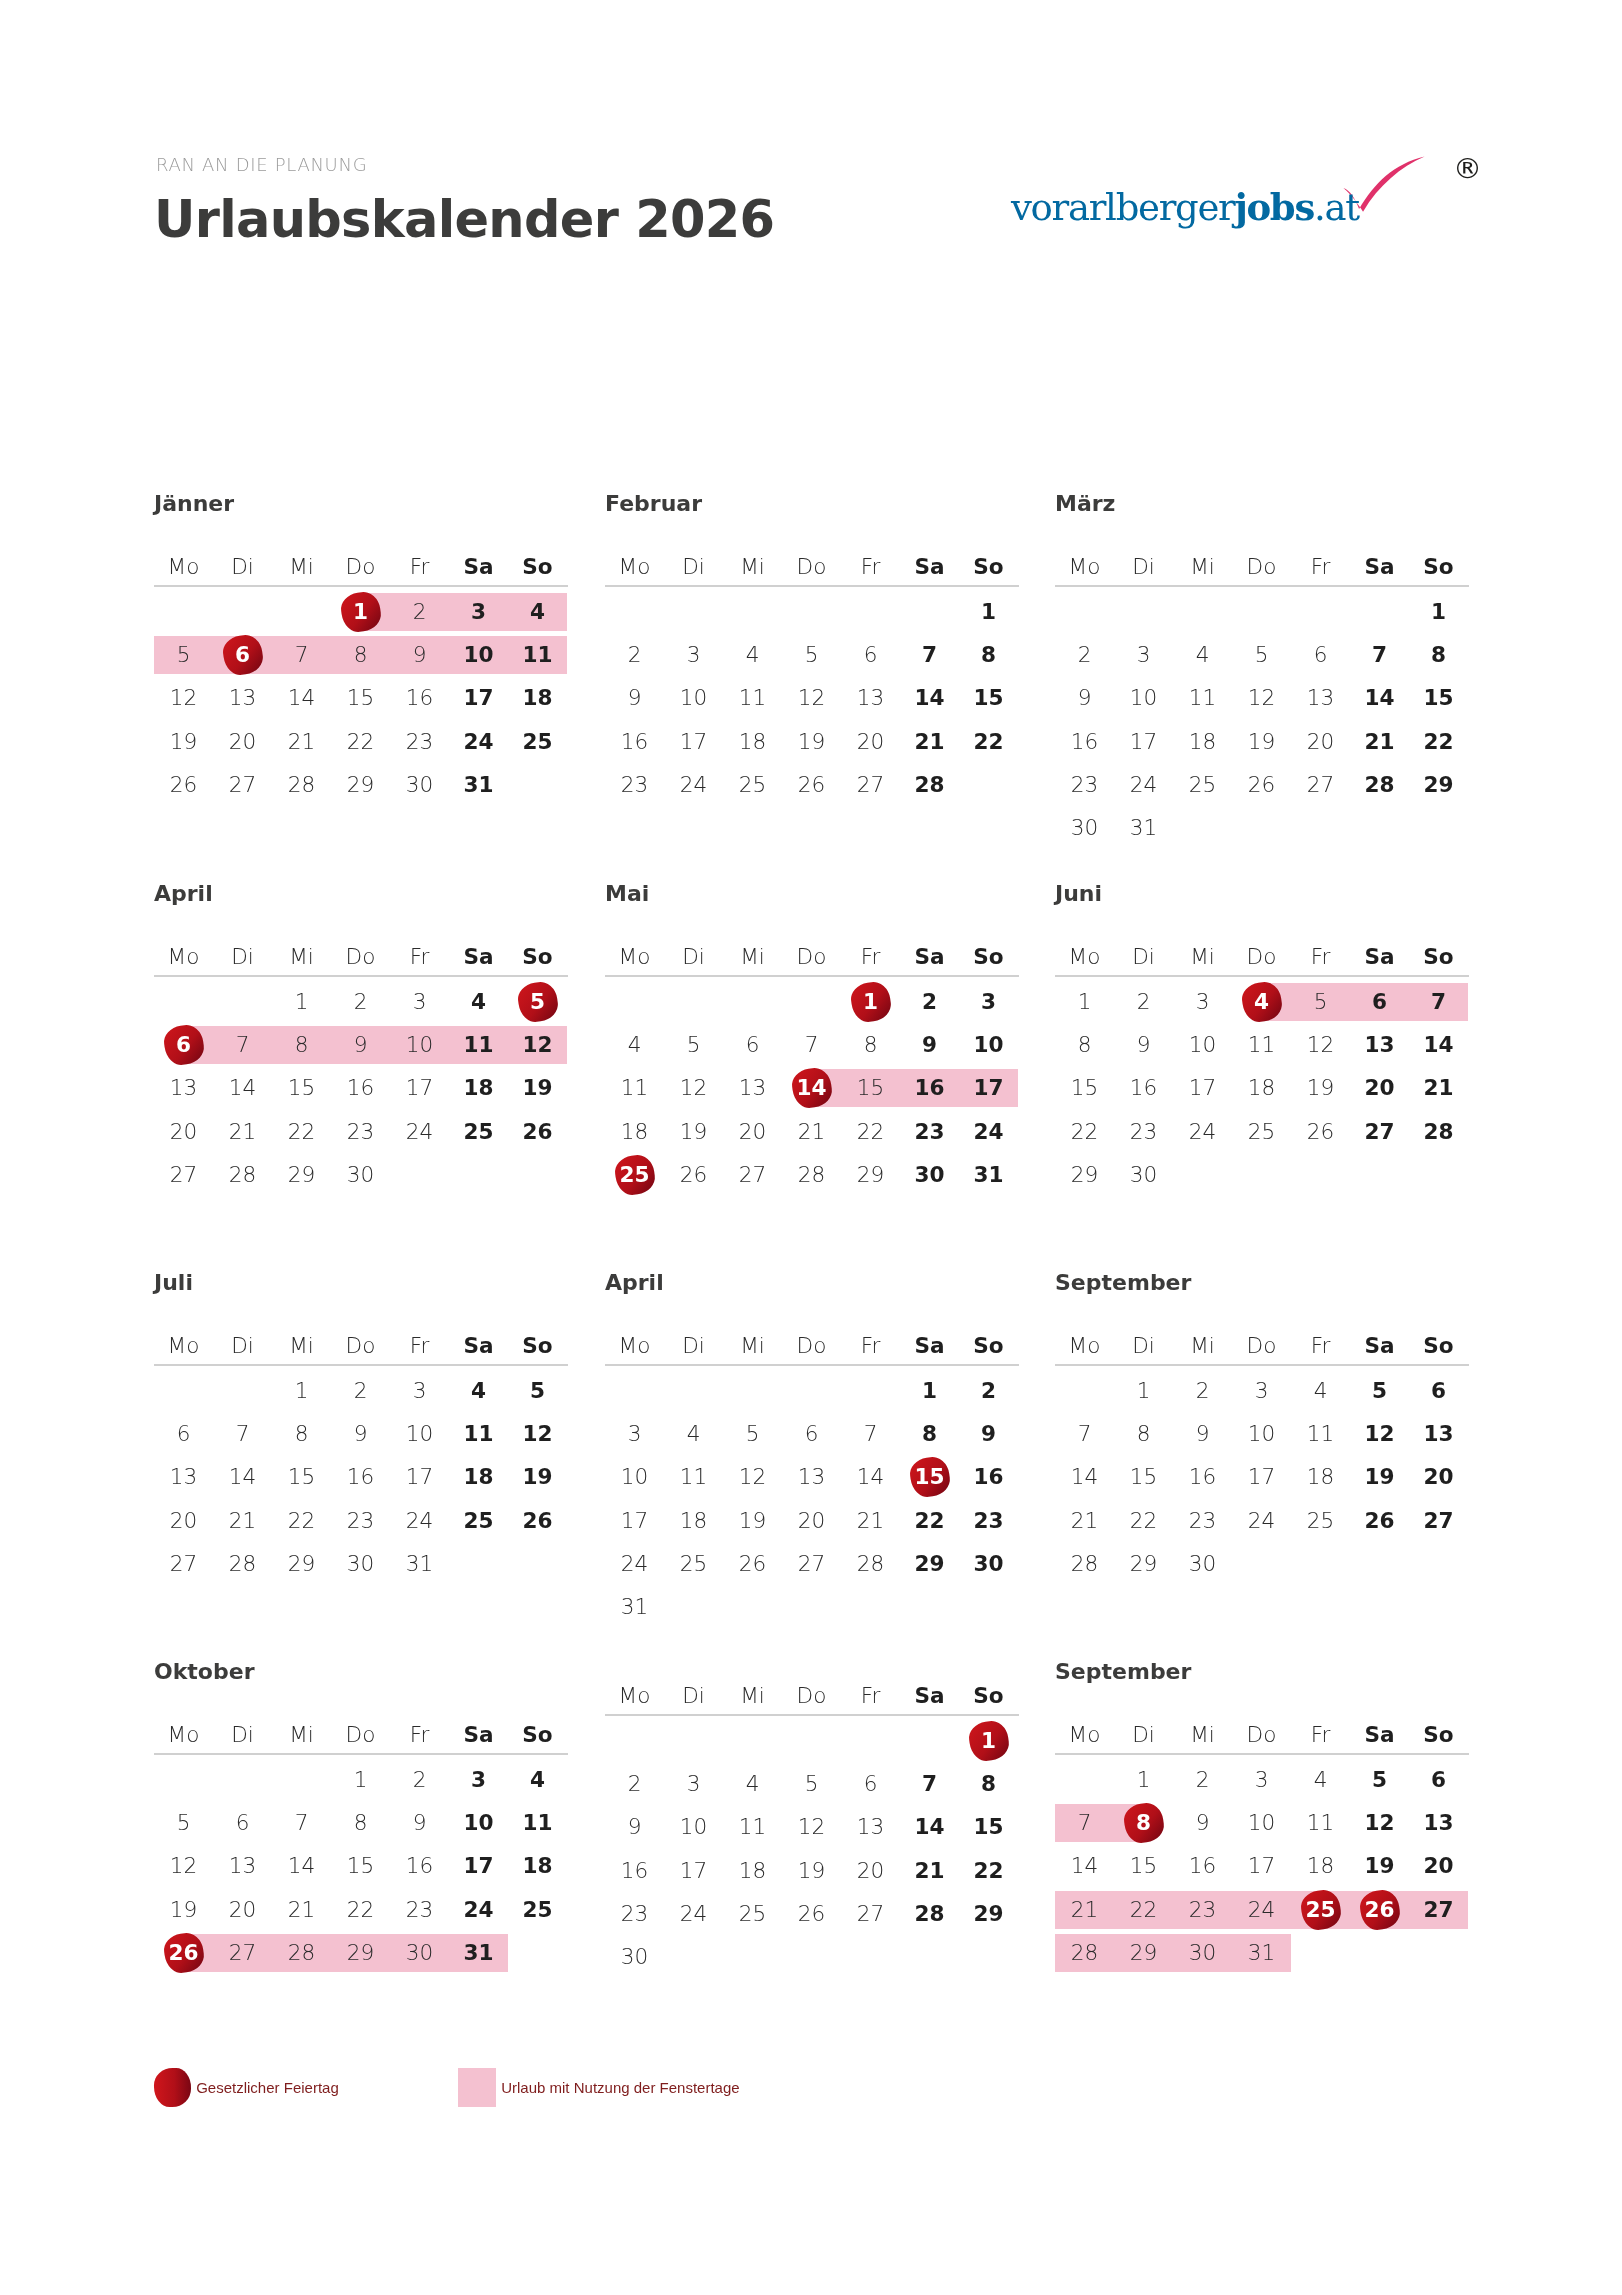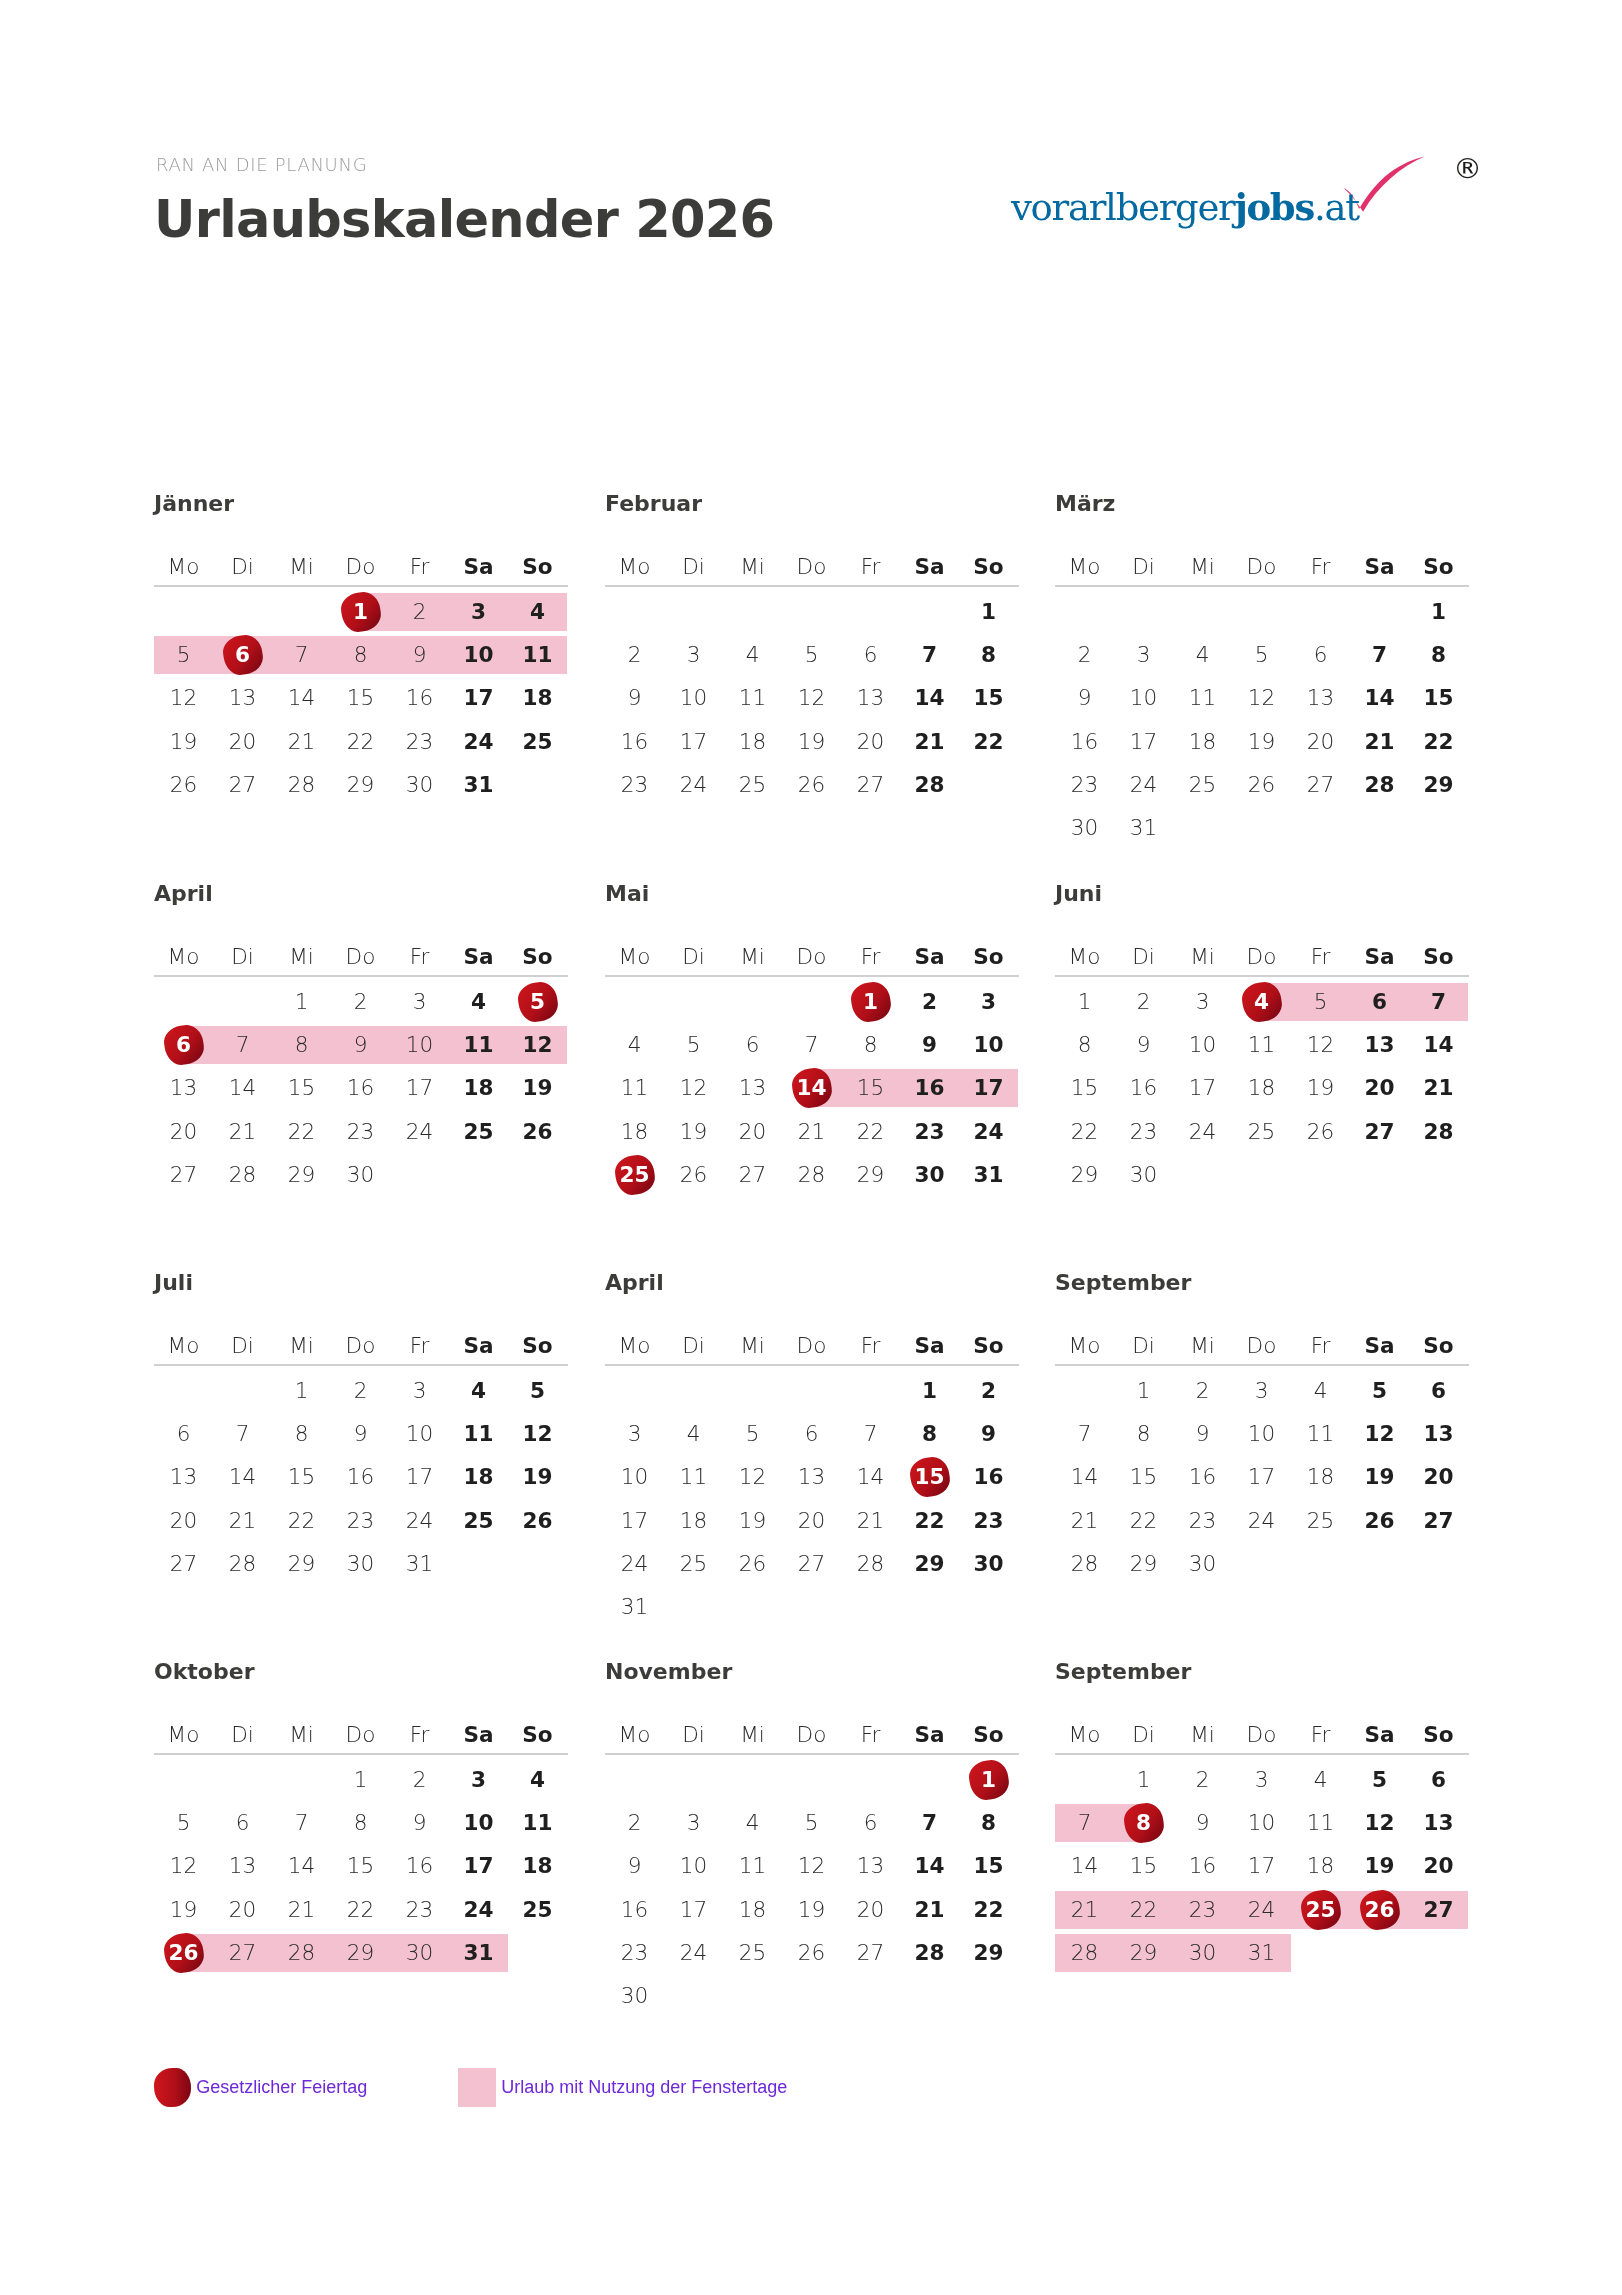--- a/index.html
+++ b/index.html
@@ -38,21 +38,21 @@
         border-radius:48% 42% 50% 40% / 40% 48% 42% 52%; z-index:-1; }
   .day.hol.vac { background:linear-gradient(90deg, transparent 0 50%, #f4c1d0 50% 100%); }
   .day.hol.vac.mid { background:#f4c1d0; }
   .day.hol.vac.end { background:linear-gradient(90deg, #f4c1d0 0 50%, transparent 50% 100%); }
 
   .legend { position:absolute; left:154px; top:2068px; height:39px; }
   .legend-item { position:absolute; top:0; display:flex; align-items:center; white-space:nowrap; }
   .legend-blob { width:37px; height:39px; border-radius:50% 40% 50% 42% / 44% 50% 46% 52%;
         background:linear-gradient(90deg,#d0161c 0%,#b10f18 55%,#7a0613 100%); }
   .legend-swatch { width:38px; height:39px; background:#f4c1d0; }
-  .legend-label { font-size:18px; color:#6d28d9; margin-left:5.2px; font-family:"Liberation Sans", sans-serif; }
+  .legend-label { font-size:15px; color:#7f1d1d; margin-left:5.2px; font-family:"Liberation Sans", sans-serif; }
 </style>
 </head>
 <body>
 
 <div class="subtitle">RAN AN DIE PLANUNG</div>
 <div class="title">Urlaubskalender 2026</div>
 
 <div class="logo">
   <svg class="logo-check" viewBox="0 0 140 90">
     <path d="M8 52 C 18 55, 26 68, 32 84 C 55 45, 85 15, 132 4 C 95 20, 62 48, 38 88 C 30 76, 20 62, 8 52 Z" fill="#e0316a"></path>
@@ -664,21 +664,20 @@
           <div class="day vac">27</div>
           <div class="day vac">28</div>
           <div class="day vac">29</div>
           <div class="day vac">30</div>
           <div class="day we vac">31</div>
           <div class="day empty"></div>
         </div>
       </div>
     </div>
     <div class="month" style="left: 605px; top: 1652px;">
-      <div class="month-name">November</div>
       <div class="dow-row">
         <div class="dow">Mo</div>
         <div class="dow">Di</div>
         <div class="dow">Mi</div>
         <div class="dow">Do</div>
         <div class="dow">Fr</div>
         <div class="dow we">Sa</div>
         <div class="dow we">So</div>
       </div>
       <div class="weeks">

